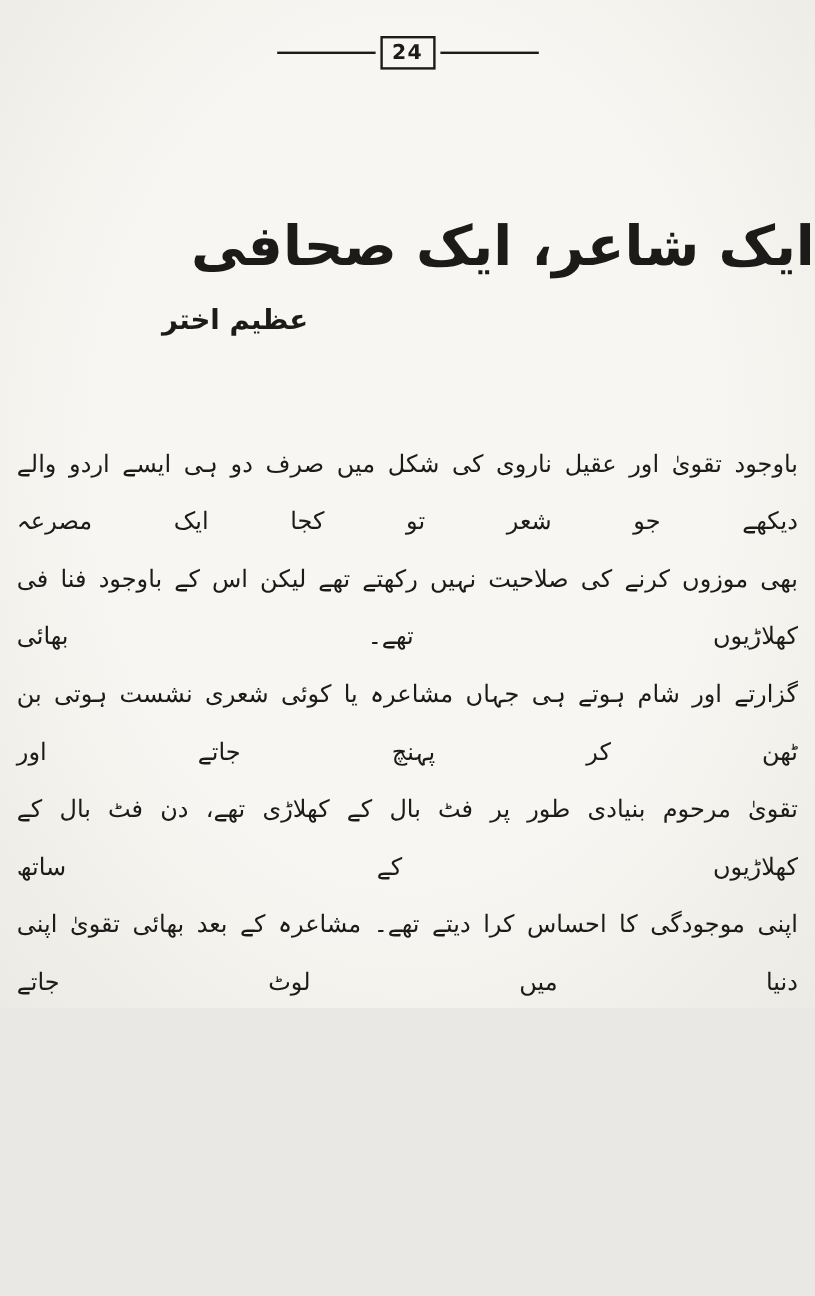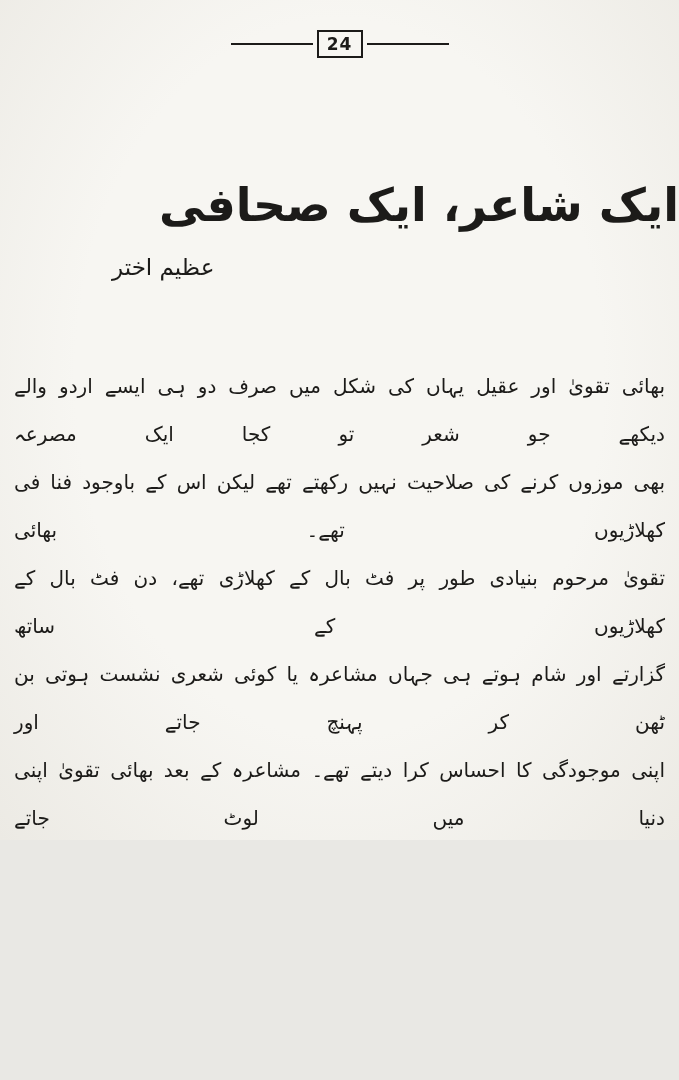--- a/index.html
+++ b/index.html
@@ -53,21 +53,22 @@
     line-height: 1.3;
     letter-spacing: 0;
   }
   
   .author {
     direction: rtl;
     text-align: left;
     padding-left: 112px;
     margin-top: 18px;
     font-size: 23px;
-    font-weight: normal;
+    font-weight: bold;
+    margin-left: 23px;
   }
   
   .body-text {
     direction: rtl;
     margin-top: 82px;
     padding: 0 14px;
     font-size: 20px;
   }
   .text-line {
     text-align: justify;
@@ -88,21 +89,21 @@
       <span>24</span>
     </div>
     <div class="rule right"></div>
   </div>
 
   <div class="title">ایک شاعر، ایک صحافی</div>
 
   <div class="author">عظیم اختر</div>
 
   <div class="body-text">
-    <div class="text-line">بھائی تقویٰ اور عقیل یہاں کی شکل میں صرف دو ہی ایسے اردو والے دیکھے جو شعر تو کجا ایک مصرعہ</div>
+    <div class="text-line">باوجود تقویٰ اور عقیل ناروی کی شکل میں صرف دو ہی ایسے اردو والے دیکھے جو شعر تو کجا ایک مصرعہ</div>
     <div class="text-line">بھی موزوں کرنے کی صلاحیت نہیں رکھتے تھے لیکن اس کے باوجود فنا فی کھلاڑیوں تھے۔ بھائی</div>
+    <div class="text-line">گزارتے اور شام ہوتے ہی جہاں مشاعرہ یا کوئی شعری نشست ہوتی بن ٹھن کر پہنچ جاتے اور</div>
     <div class="text-line">تقویٰ مرحوم بنیادی طور پر فٹ بال کے کھلاڑی تھے، دن فٹ بال کے کھلاڑیوں کے ساتھ</div>
-    <div class="text-line">گزارتے اور شام ہوتے ہی جہاں مشاعرہ یا کوئی شعری نشست ہوتی بن ٹھن کر پہنچ جاتے اور</div>
     <div class="text-line">اپنی موجودگی کا احساس کرا دیتے تھے۔ مشاعرہ کے بعد بھائی تقویٰ اپنی دنیا میں لوٹ جاتے</div>
 
   </div>
 
 </div>
 
 </body></html>

